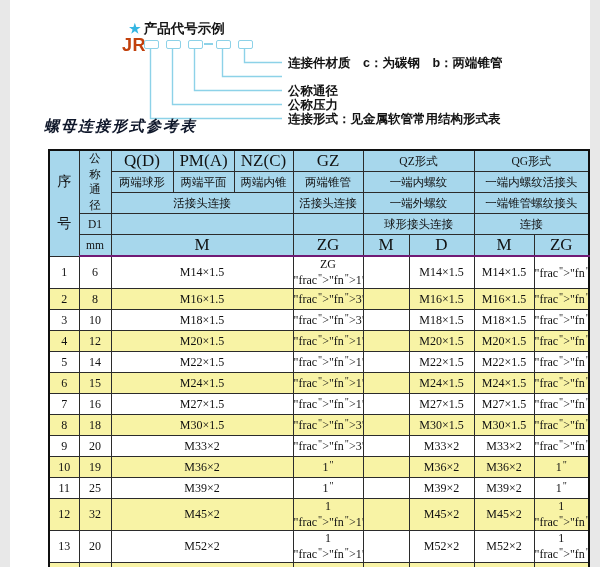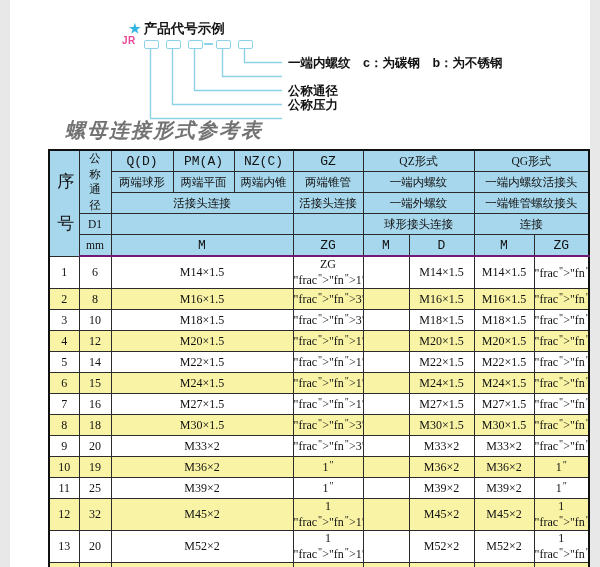--- a/index.html
+++ b/index.html
@@ -3,41 +3,41 @@
 <meta charset="utf-8">
 <style>
   html,body{margin:0;padding:0;background:#e8e8e8;}
   .canvas{
     position:relative;width:580px;height:567px;background:#ffffff;
     font-family:"Liberation Sans",sans-serif;overflow:hidden;margin:0 auto;
   }
   
   .star-title{position:absolute;left:119px;top:20px;font-size:13.5px;font-weight:600;color:#151515;white-space:nowrap;}
   .star{color:#35b6e2;margin-right:3px;font-size:13px;}
-  .jr-label{position:absolute;left:112px;top:35px;font-size:10px;font-weight:700;color:#ec4899;letter-spacing:.5px;}
+  .jr-label{position:absolute;left:112px;top:35px;font-size:18px;font-weight:700;color:#c2410c;letter-spacing:.5px;}
   .code-box{position:absolute;width:13px;height:7px;border:1.6px solid #8dd2e8;border-radius:2px;top:40px;background:#fff;}
   .b1{left:134px}.b2{left:156px}.b3{left:178px}.b4{left:206px}.b5{left:228px}
   .code-dash{position:absolute;left:194px;top:43px;width:9px;height:2px;background:#8dd2e8;}
   .connectors{position:absolute;left:0;top:0;pointer-events:none;}
   .callout{position:absolute;left:278px;font-size:12.5px;font-weight:600;color:#131313;white-space:nowrap;}
   .c0{top:55px}.c1{top:69px}.c2{top:83px}.c3{top:97px}.c4{top:111px}
   .heading{position:absolute;left:34px;top:117px;font-family:"DejaVu Serif","Liberation Serif",serif;
-    font-style:italic;font-weight:700;font-size:20px;letter-spacing:2px;color:#737373;white-space:nowrap;margin-left:21px;}
+    font-style:italic;font-weight:700;font-size:15px;letter-spacing:2px;color:#0f172a;white-space:nowrap;}
   
   .ref-table{position:absolute;left:38px;top:149px;width:540px;border-collapse:collapse;table-layout:fixed;
     font-family:"Liberation Serif",serif;color:#111;border:2px solid #101010;}
   .ref-table th,.ref-table td{border:1px solid #2b2b2b;text-align:center;vertical-align:middle;
     padding:0;height:20px;font-weight:normal;overflow:hidden;}
   .ref-table thead th{background:#a7d7ec;font-size:11.5px;}
-  .ref-table thead .latin{font-size:13px;font-family:Liberation Mono, monospace;}
+  .ref-table thead .latin{font-size:17px;}
   .ref-table thead tr:last-child th{border-bottom:2px solid #701a75;}
   .ref-table tbody td{font-size:12px;background:#ffffff;}
   .ref-table tbody tr:nth-child(even) td{background:#f8f3a5;}
   .vtext{margin:0 auto;}
-  .vt-serial{width:14px;line-height:42px;font-size:17px;}
+  .vt-serial{width:14px;line-height:42px;font-size:14px;}
   .vt-dn{width:12px;line-height:15.5px;font-size:11.5px;}
   .inch{font-size:10px;vertical-align:3px;margin-left:1px;}
 </style>
 </head>
 <body>
 
 <div class="canvas">
 
   <div class="star-title"><span class="star">★</span><span>产品代号示例</span></div>
 
@@ -50,23 +50,24 @@
   <div class="code-box b5"></div>
 
   <svg class="connectors" width="600" height="135">
     <path d="M140.5 49 V118.5 H272" fill="none" stroke="#8dd2e8" stroke-width="1.4"></path>
     <path d="M162.5 49 V104.5 H272" fill="none" stroke="#8dd2e8" stroke-width="1.4"></path>
     <path d="M184.5 49 V90.5 H272" fill="none" stroke="#8dd2e8" stroke-width="1.4"></path>
     <path d="M212.5 49 V76.5 H272" fill="none" stroke="#8dd2e8" stroke-width="1.4"></path>
     <path d="M234.5 49 V62.5 H272" fill="none" stroke="#8dd2e8" stroke-width="1.4"></path>
   </svg>
 
-  <div class="callout c0">一端内螺纹　c：为碳钢　b：为不锈钢</div>
+  <div class="callout c0">连接件材质　c：为碳钢　b：两端锥管</div>
   <div class="callout c2">公称通径</div>
   <div class="callout c3">公称压力</div>
+  <div class="callout c4">连接形式：见金属软管常用结构形式表</div>
 
   <div class="heading">螺母连接形式参考表</div>
 
   <table class="ref-table">
     <colgroup>
       <col style="width:30px">
         <col style="width:32px">
         <col style="width:62px">
         <col style="width:61px">
       <col style="width:59px">

